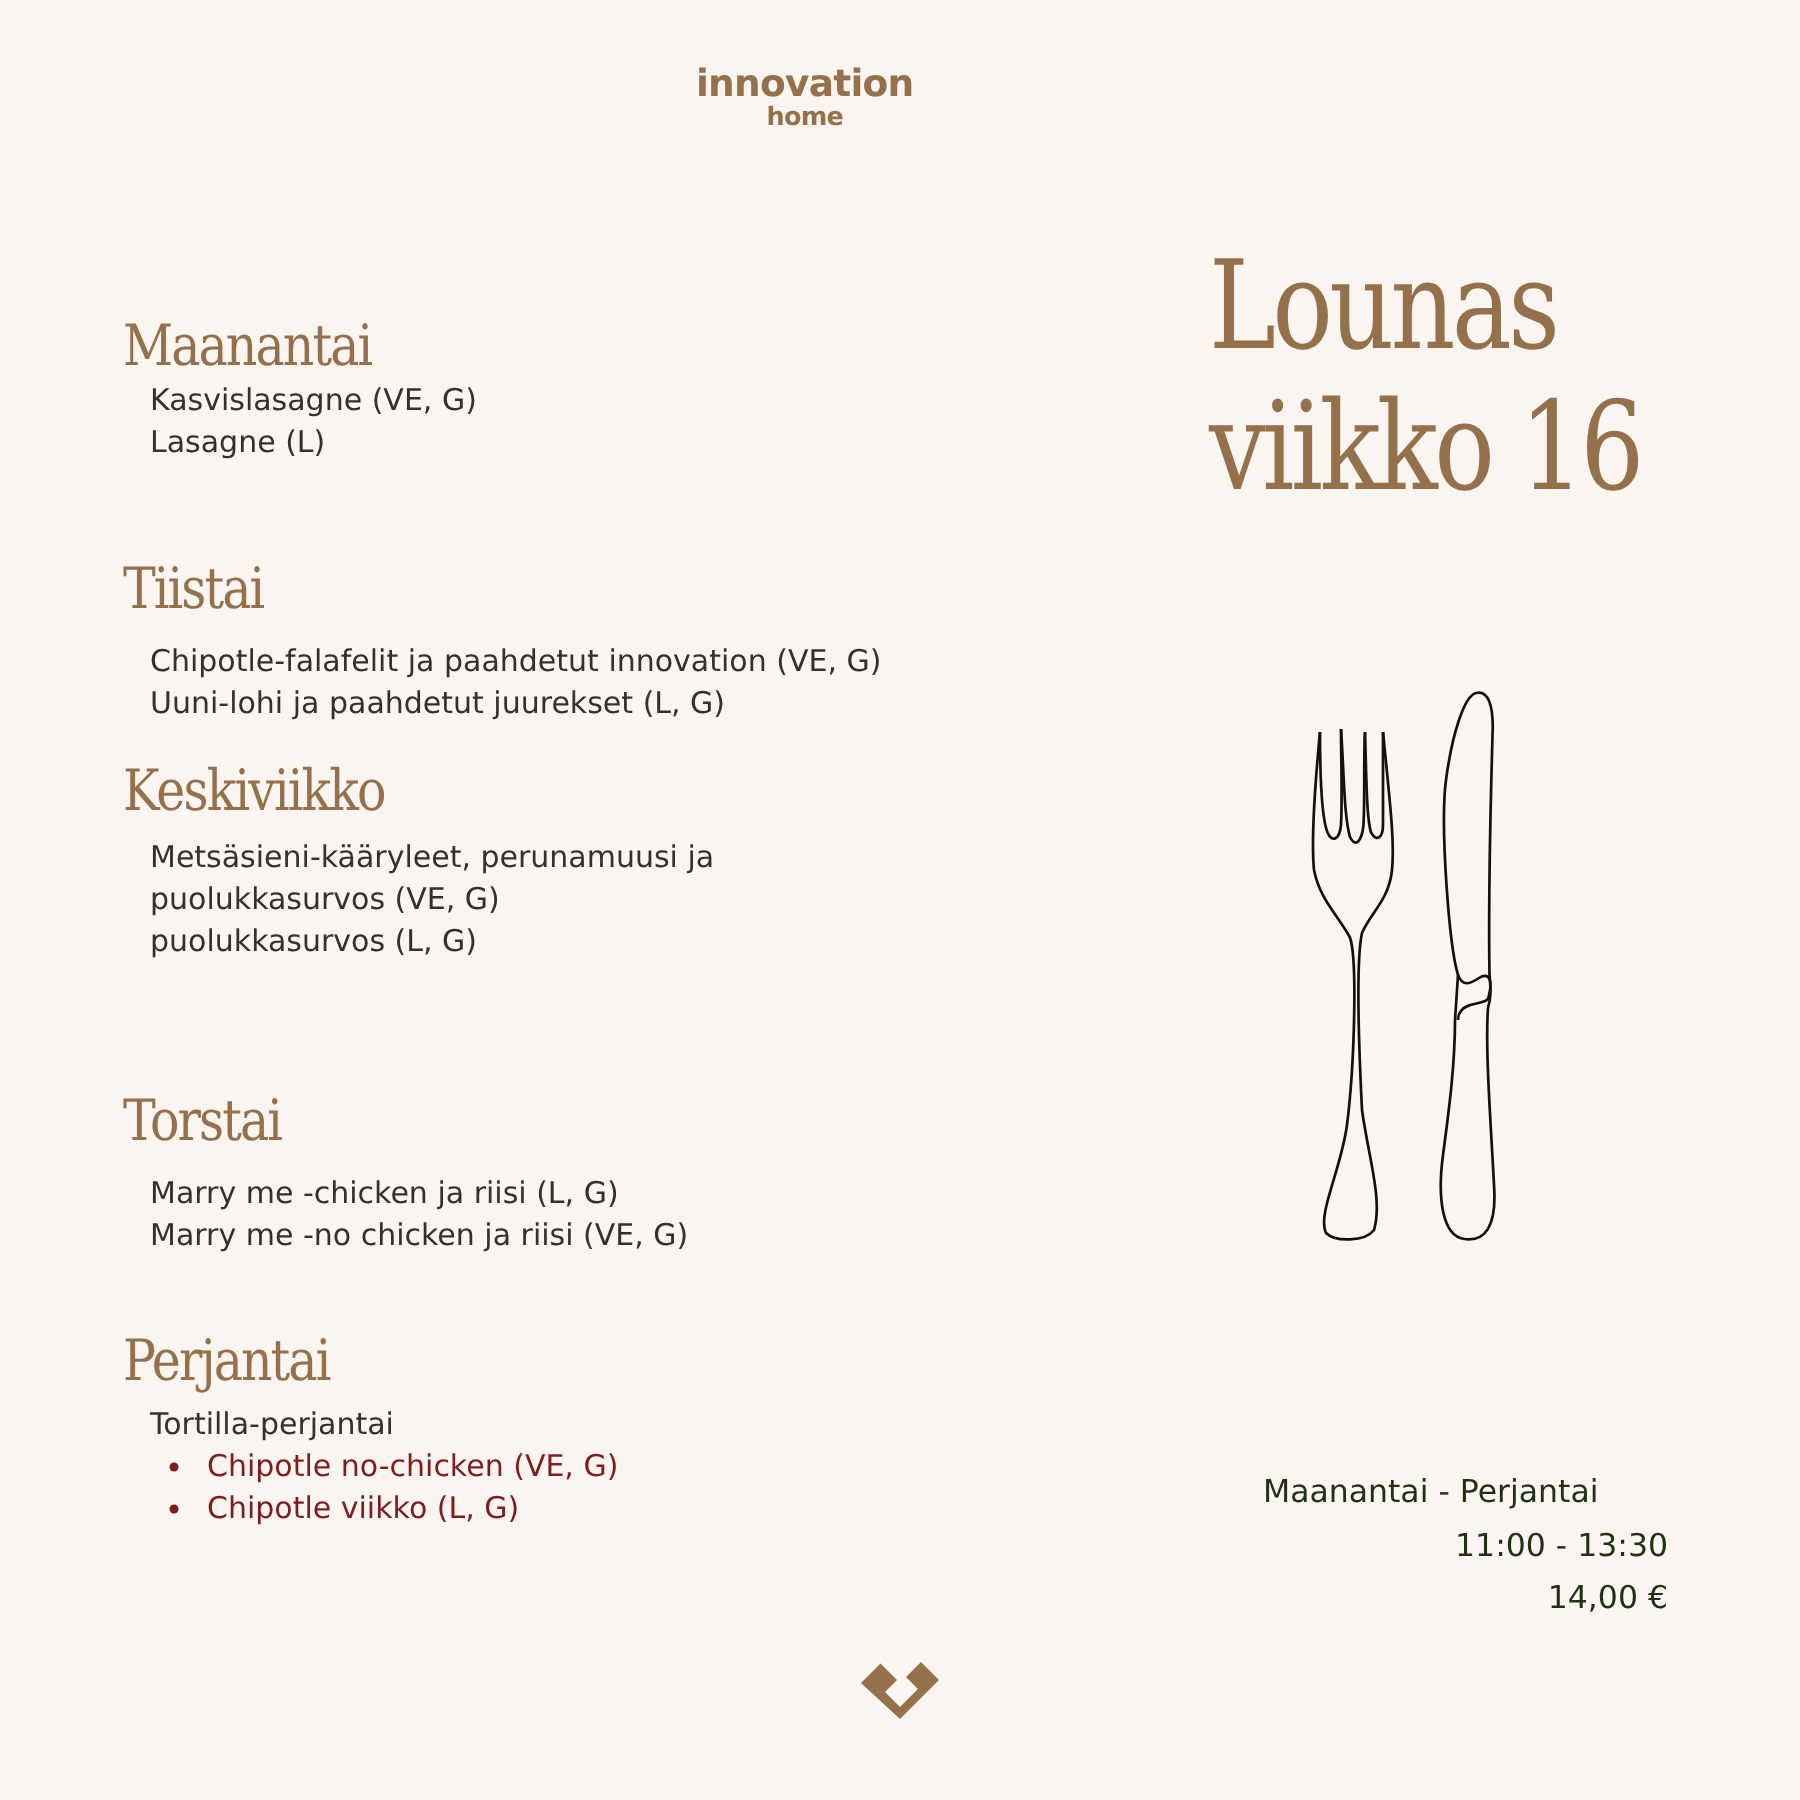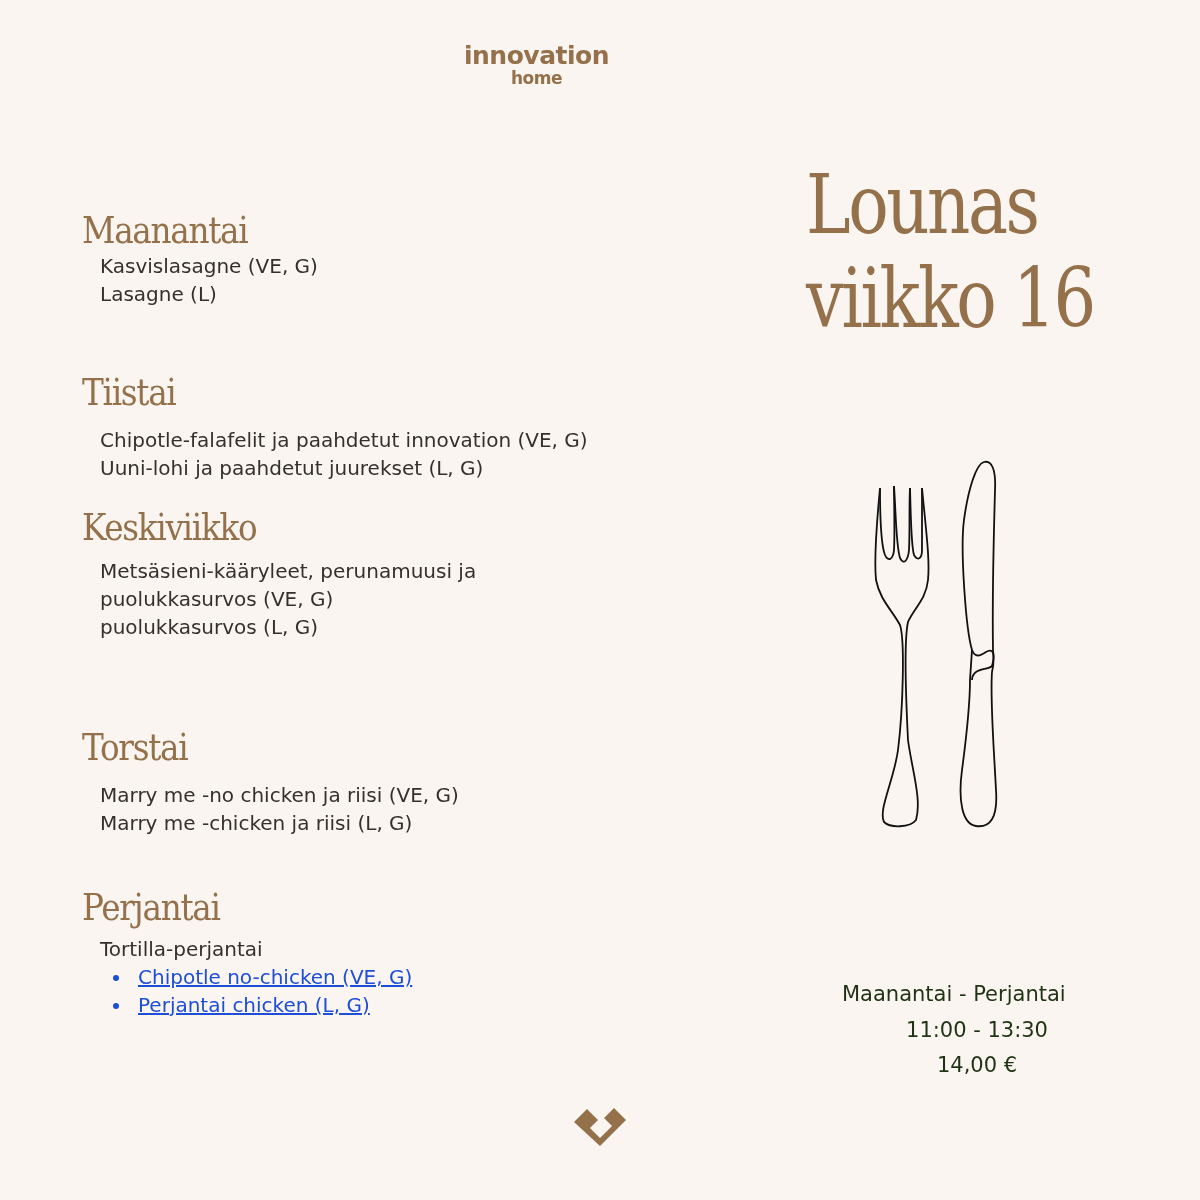--- a/index.html
+++ b/index.html
@@ -19,32 +19,32 @@
   .day-title {
     font-family: "DejaVu Serif", serif; color: #94714A; font-size: 38px;
     font-weight: normal; letter-spacing: -1.5px; transform: scaleX(0.86);
     transform-origin: left; line-height: 44px; margin: 0;
   }
   .dish {
     font-family: "DejaVu Sans", sans-serif; font-size: 20px; color: #333130;
     line-height: 28px; margin-left: 18px; white-space: nowrap;
   }
   .bullets { margin: 0; padding-left: 50px; list-style: disc; }
-  .bullets li { font-size: 20px; color: #1d4ed8; line-height: 28px; padding-left: 6px; text-decoration: underline; }
+  .bullets li { font-size: 20px; color: #7f1d1d; line-height: 28px; padding-left: 6px; }
   .title {
     position: absolute; left: 806px; top: 158px;
     font-family: "DejaVu Serif", serif; color: #94714A;
     font-size: 82px; line-height: 94px; letter-spacing: -3px;
     transform: scaleX(0.82); transform-origin: left; white-space: nowrap;
   }
   .hours {
     position: absolute; left: 842px; top: 977px; width: 270px;
     color: #1F3314; font-size: 21px; line-height: 35.5px;
   }
-  .hours .r { text-align: center; }
+  .hours .r { text-align: right; }
   .cutlery { position: absolute; left: 860px; top: 450px; }
   .footer-mark { position: absolute; left: 574px; top: 1104px; }
 </style>
 </head>
 <body>
 
 <div class="logo">
   <div class="l1">innovation</div>
   <div class="l2">home</div>
 </div>
@@ -63,30 +63,30 @@
 
 <div class="day" style="top:505px">
   <h2 class="day-title" style="margin-bottom:8px">Keskiviikko</h2>
   <div class="dish">Metsäsieni-kääryleet, perunamuusi ja</div>
   <div class="dish">puolukkasurvos (VE, G)</div>
   <div class="dish">puolukkasurvos (L, G)</div>
 </div>
 
 <div class="day" style="top:725px">
   <h2 class="day-title" style="margin-bottom:12px">Torstai</h2>
+  <div class="dish">Marry me -chicken ja riisi (L, G)</div>
   <div class="dish">Marry me -no chicken ja riisi (VE, G)</div>
-  <div class="dish">Marry me -chicken ja riisi (L, G)</div>
 </div>
 
 <div class="day" style="top:885px">
   <h2 class="day-title" style="margin-bottom:6px">Perjantai</h2>
   <div class="dish">Tortilla-perjantai</div>
   <ul class="bullets">
     <li>Chipotle no-chicken (VE, G)</li>
-    <li>Perjantai chicken (L, G)</li>
+    <li>Chipotle viikko (L, G)</li>
   </ul>
 </div>
 
 <div class="title">
   <div>Lounas</div>
   <div>viikko 16</div>
 </div>
 
 <div class="cutlery">
   <svg width="160" height="390" viewBox="0 0 160 390" fill="none" stroke="#111" stroke-width="1.8">

